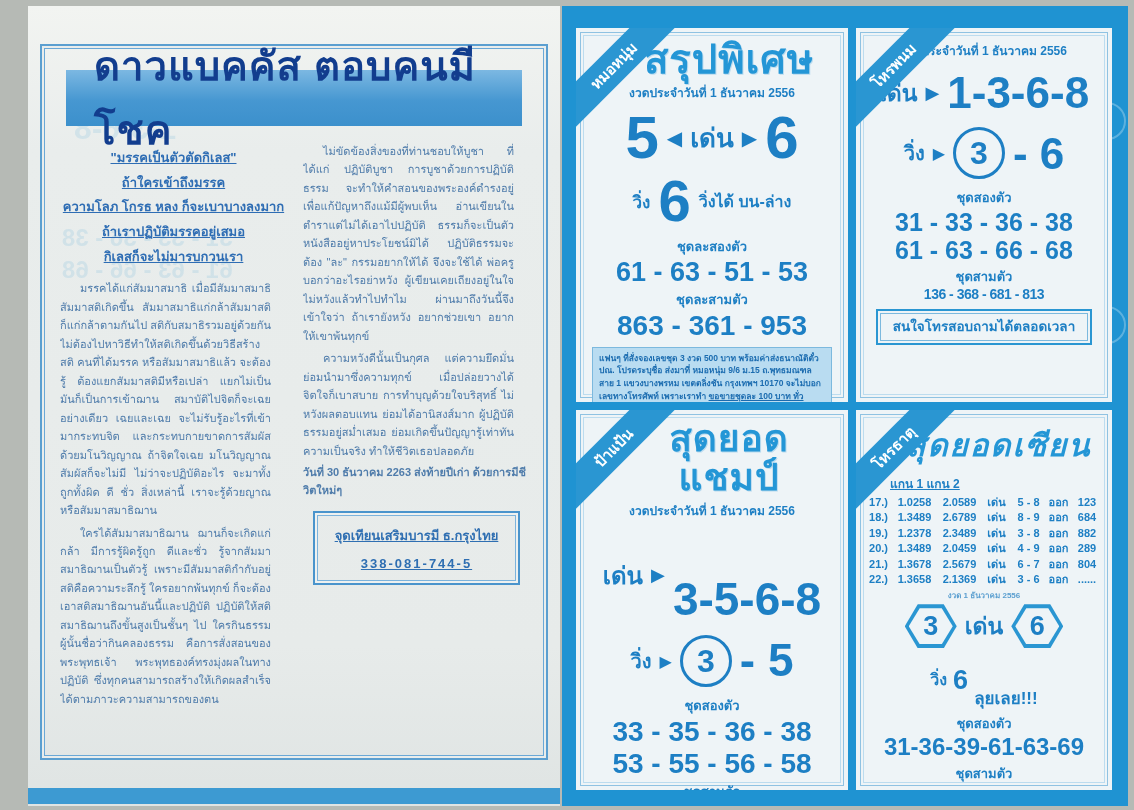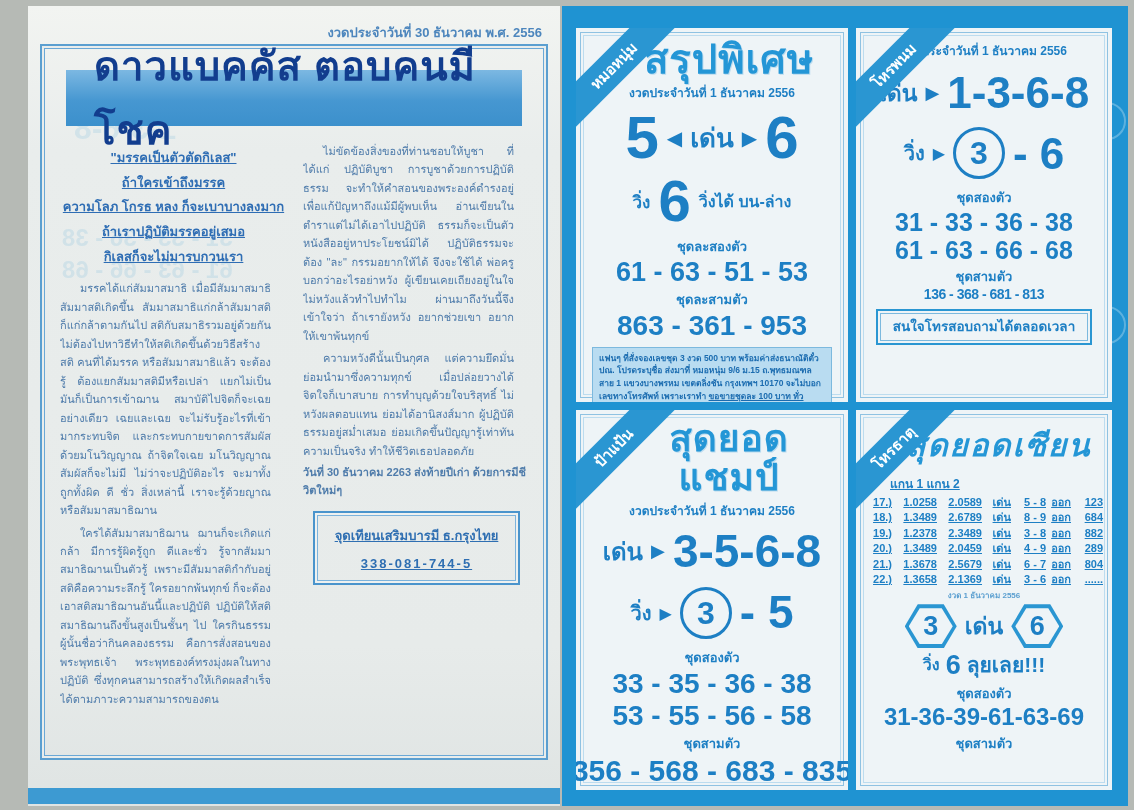--- a/index.html
+++ b/index.html
@@ -72,35 +72,34 @@
     padding:6px 4px;text-align:center;align-self:stretch;}
   .contactbox div{font-size:13.5px;font-weight:bold;color:#1d7fc4;line-height:1.5;}
   
   .ztitle{font-family:"DejaVu Serif","Liberation Serif",serif;font-style:italic;
     font-weight:bold;font-size:31px;color:#2496d6;padding-left:30px;letter-spacing:2px;}
   .axishdr{font-size:12px;font-weight:bold;color:#1d7fc4;text-decoration:underline;
     align-self:flex-start;margin:4px 0 2px 24px;}
   .axistable{align-self:stretch;padding:0 4px;}
   .axis-row{display:grid;grid-template-columns:27px 45px 45px 29px 35px 25px 32px;
     font-size:11px;font-weight:bold;color:#1d7fc4;line-height:1.4;justify-content:center;}
-  .axis-row span{text-align:right;text-decoration:underline;}
+  .axis-row span{text-align:center;}
   .tnote{font-size:8px;font-weight:bold;color:#5b9fd0;margin:2px 0;}
   .hex{width:52px;height:44px;background:#2a96d2;
     clip-path:polygon(25% 0,75% 0,100% 50%,75% 100%,25% 100%,0 50%);
     display:flex;align-items:center;justify-content:center;}
   .hexin{width:44px;height:36px;background:#eef4f7;
     clip-path:polygon(25% 0,75% 0,100% 50%,75% 100%,25% 100%,0 50%);
     display:flex;align-items:center;justify-content:center;
     font-size:27px;font-weight:bold;color:#1d7fc4;}
 </style>
 </head>
 <body>
 
 <div class="lsheet">
-  <div class="ldate">งวดประจำวันที่ 30 ธันวาคม พ.ศ. 2556</div>
   <div class="ghost g1">1-3-6-8</div>
   <div class="ghost g2">31 - 33 - 36 - 38</div>
   <div class="ghost g3">61 - 63 - 66 - 68</div>
   <div class="lframe">
     <div class="lbanner">
       <div class="t">ดาวแบคคัส ตอบคนมีโชค</div>
     </div>
     <div class="lcols">
       <div class="lcol">
         <div class="poem">
@@ -198,21 +197,21 @@
   <div class="panel p3">
     <div class="pframe"></div>
       <div class="pframe2"></div>
     <div class="ribbon">ป้าแป้น</div>
     <div class="pcontent">
       <div class="ptitle" style="font-size:37px;">สุดยอดแชมป์</div>
       <div class="psub">งวดประจำวันที่ 1 ธันวาคม 2556</div>
       <div class="row" style="margin-top:6px;">
         <span class="blue" style="font-size:24px;">เด่น</span>
         <span class="blue" style="font-size:18px;">▶</span>
-        <span class="numline" style="font-size:46px;">3-5-6-8</span>
+        <span class="numline" style="font-size:46px;margin-top:48px;">3-5-6-8</span>
       </div>
       <div class="row" style="margin-top:10px;">
         <span class="blue" style="font-size:20px;">วิ่ง</span>
         <span class="blue" style="font-size:16px;">▶</span>
         <span class="circ">3</span>
         <span class="numline" style="font-size:46px;">- 5</span>
       </div>
       <div class="setlabel" style="margin-top:8px;">ชุดสองตัว</div>
       <div class="numline" style="font-size:28px;">33 - 35 - 36 - 38</div>
       <div class="numline" style="font-size:28px;">53 - 55 - 56 - 58</div>
@@ -295,21 +294,21 @@
             <span class="hexin">3</span>
           </span>
         <span class="blue" style="font-size:23px;">เด่น</span>
         <span class="hex">
             <span class="hexin">6</span>
           </span>
       </div>
       <div class="row" style="gap:6px;">
         <span class="blue" style="font-size:16px;">วิ่ง</span>
         <span class="numline" style="font-size:27px;">6</span>
-        <span class="blue" style="font-size:21px;">ลุยเลย!!!</span>
+        <span class="blue" style="font-size:17px;margin-top:36px;">ลุยเลย!!!</span>
       </div>
       <div class="setlabel">ชุดสองตัว</div>
       <div class="numline" style="font-size:24px;">31-36-39-61-63-69</div>
       <div class="setlabel">ชุดสามตัว</div>
 
     </div>
   </div>
 </div>
 
 </body></html>

